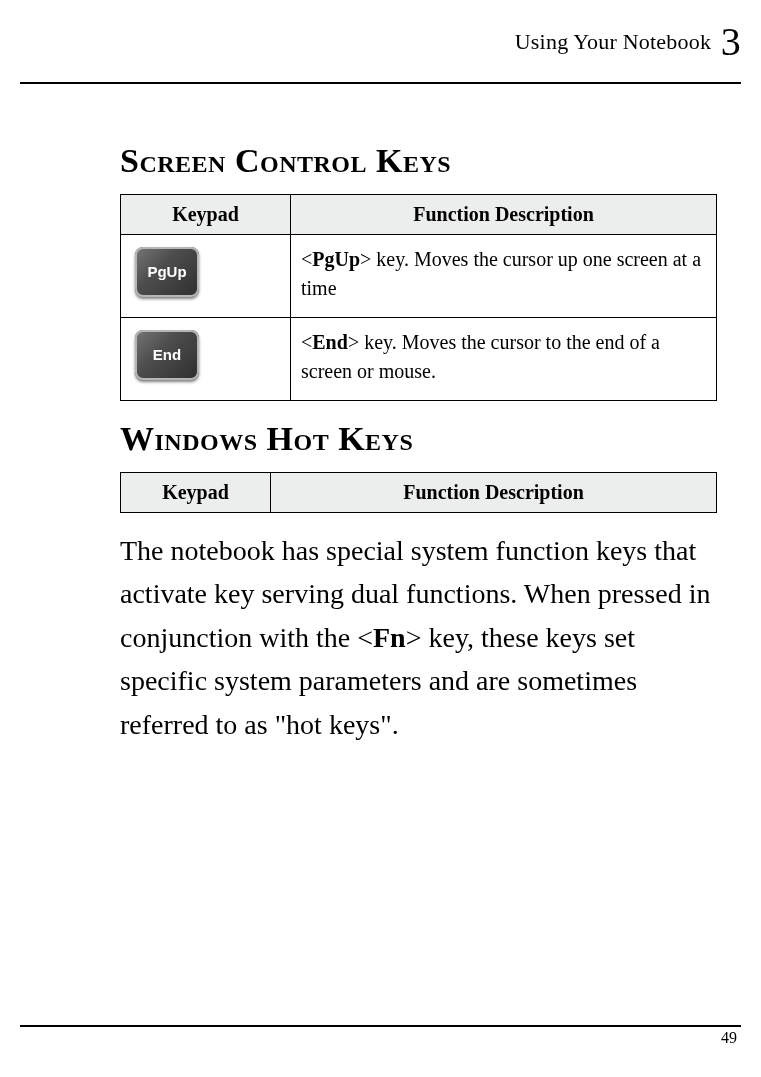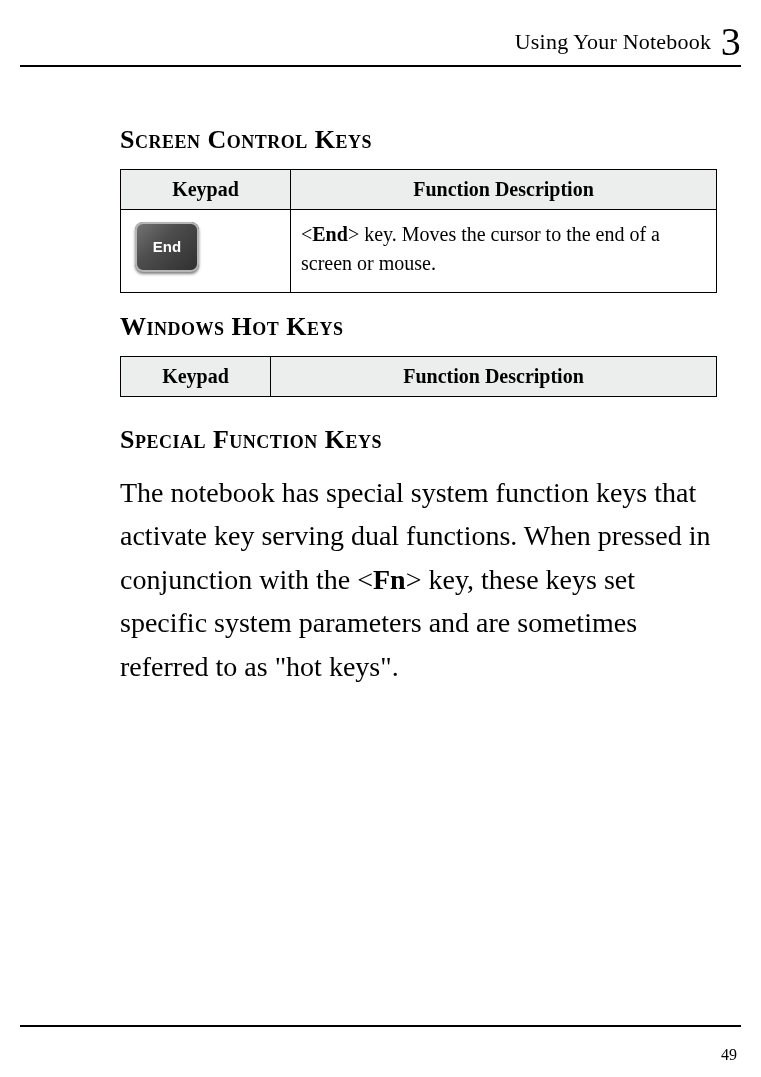--- a/index.html
+++ b/index.html
@@ -15,36 +15,36 @@
   .page {
     position: relative;
     width: 761px;
     height: 1077px;
     box-sizing: border-box;
     padding: 18px 20px 0 20px;
   }
   .running-head {
     text-align: right;
     font-size: 22px;
-    padding-bottom: 0;
+    padding-bottom: 17px;
     border-bottom: 2px solid #000;
     letter-spacing: 0.2px;
   }
   .running-head .chnum {
     font-size: 40px;
     vertical-align: -6px;
     margin-left: 4px;
   }
   .content {
     padding: 40px 24px 0 100px;
   }
   .sec-title {
     font-variant: small-caps;
     font-weight: bold;
-    font-size: 26px;
+    font-size: 34px;
     letter-spacing: 0.5px;
     margin: 18px 0 14px 0;
   }
   table.keytable {
     border-collapse: collapse;
     width: 100%;
     table-layout: fixed;
   }
   table.keytable th, table.keytable td {
     border: 1px solid #000;
@@ -87,21 +87,21 @@
     margin-top: 16px;
   }
   .footer-rule {
     position: absolute;
     left: 20px; right: 20px; bottom: 50px;
     border-top: 2px solid #000;
   }
   .page-num {
     position: absolute;
     right: 24px;
-    bottom: 13px;
+    bottom: 30px;
     font-size: 16px;
   }
 </style>
 </head>
 <body>
 
 <div class="page">
 
   <div class="running-head">
     <span>Using Your Notebook</span>
@@ -119,20 +119,28 @@
         </colgroup>
       <thead>
         <tr>
           <th>Keypad</th>
           <th>Function Description</th>
         </tr>
       </thead>
       <tbody>
         <tr>
           <td>
+            <span class="keycap">PgUp</span>
+          </td>
+          <td class="desc">
+            &lt;<b>PgUp</b>&gt;<span> key. Moves the cursor up one screen at a time</span>
+          </td>
+        </tr>
+        <tr>
+          <td>
             <span class="keycap">End</span>
           </td>
           <td class="desc">
             &lt;<b>End</b>&gt;<span> key. Moves the cursor to the end of a screen or mouse.</span>
           </td>
         </tr>
       </tbody>
     </table>
 
     <div class="sec-title" style="margin-top:19px;">Windows Hot Keys</div>
@@ -145,21 +153,20 @@
       <thead>
         <tr>
           <th>Keypad</th>
           <th>Function Description</th>
         </tr>
       </thead>
       <tbody>
       </tbody>
     </table>
 
-    <div class="sec-title" style="margin-top:28px;">Special Function Keys</div>
 
     <div class="bodytext">
       <span>The notebook has special system function keys that activate key serving dual functions. When pressed in conjunction with the &lt;</span><b>Fn</b><span>&gt; key, these keys set specific system parameters and are sometimes referred to as "hot keys".</span>
     </div>
 
   </div>
 
   <div class="footer-rule"></div>
   <div class="page-num">49</div>
 </div>

